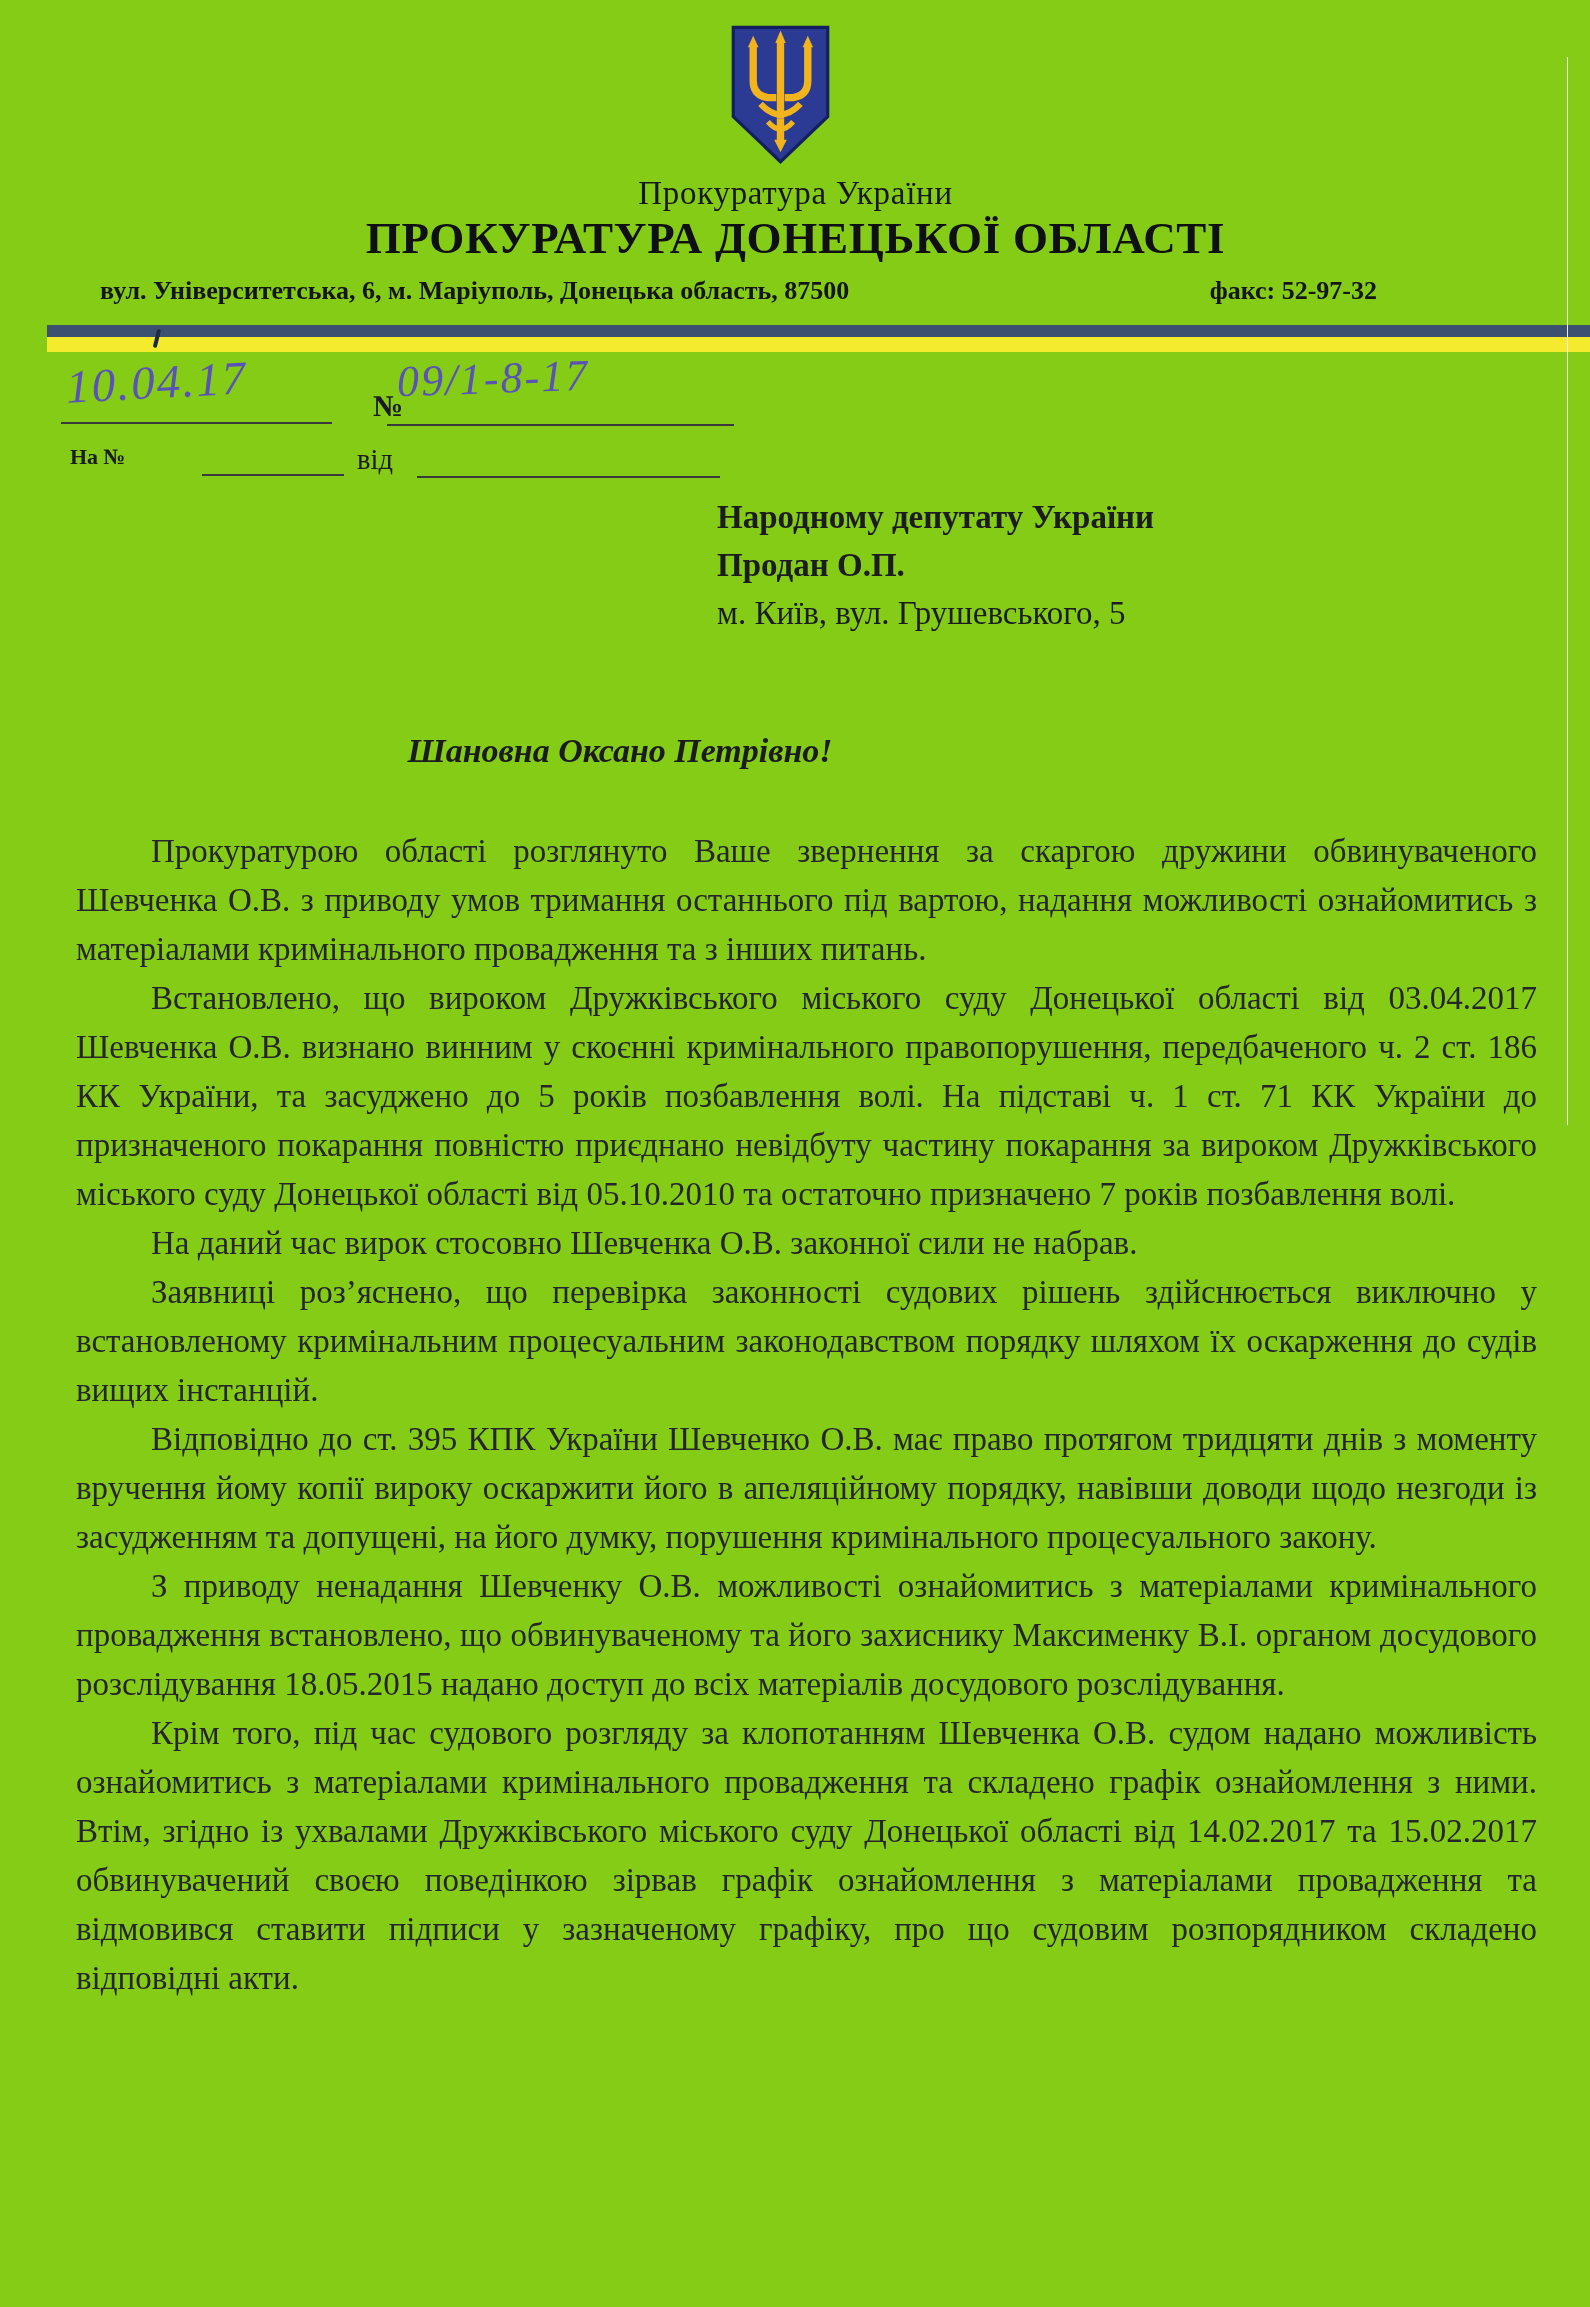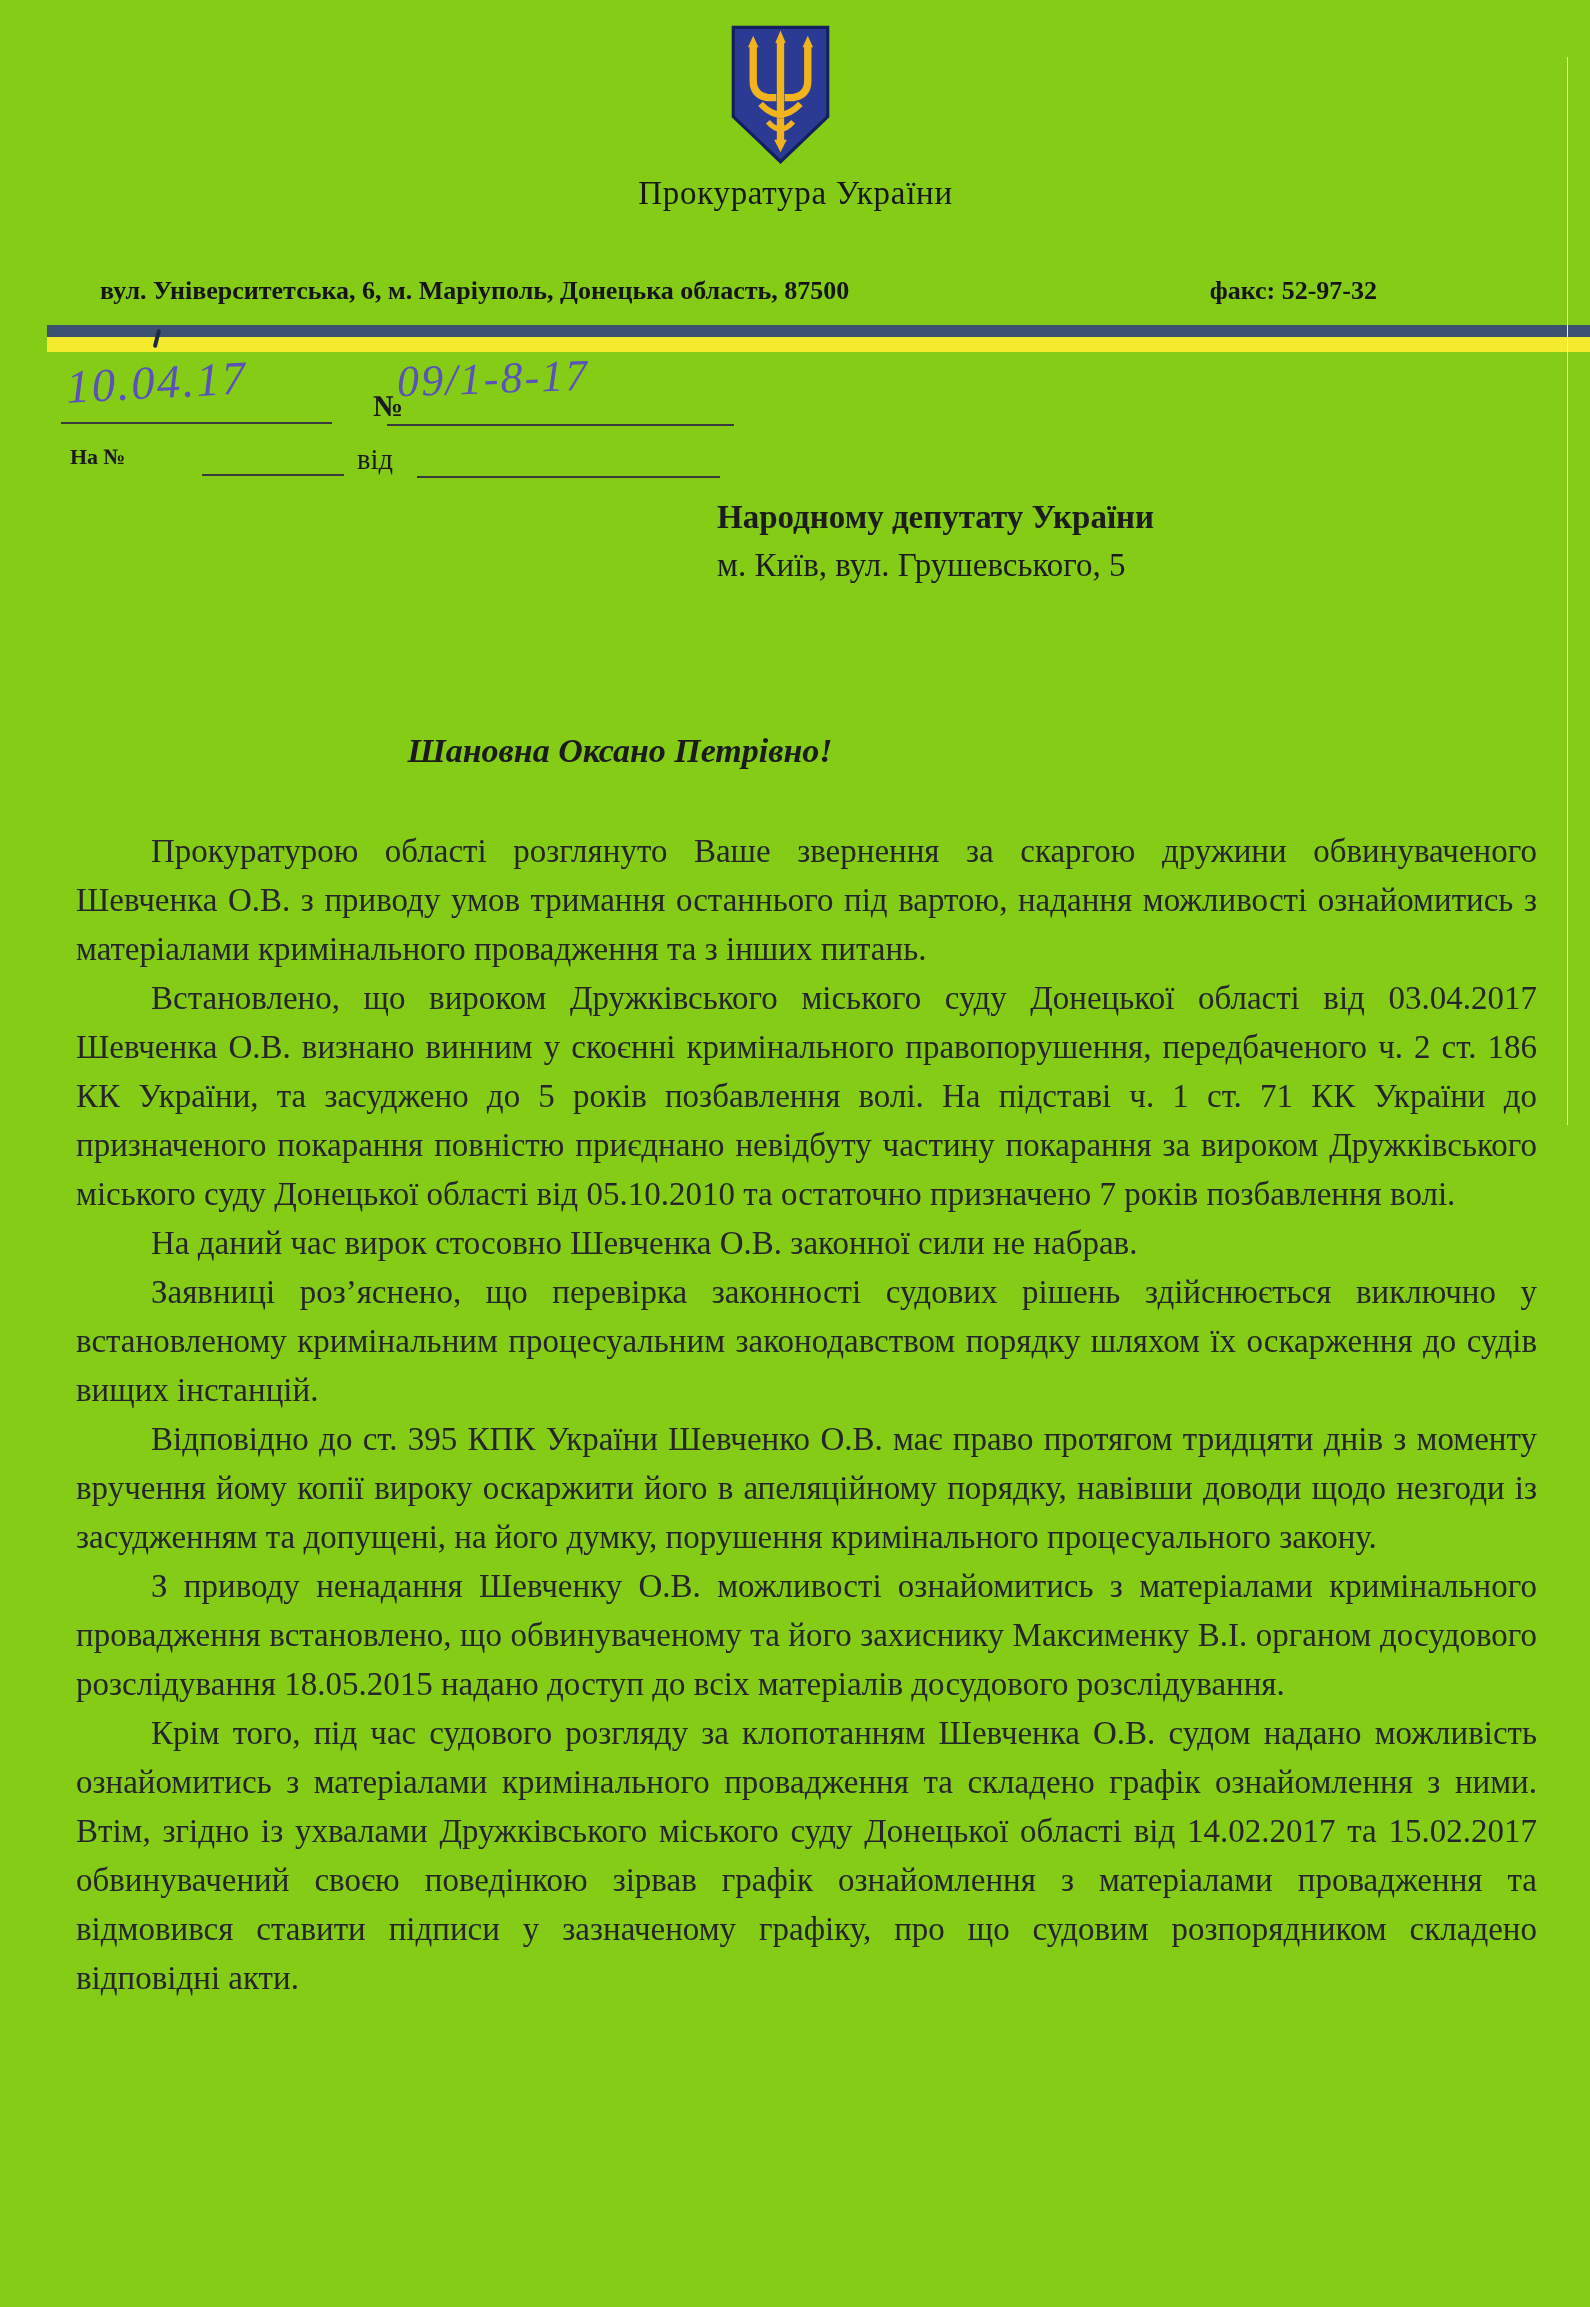--- a/index.html
+++ b/index.html
@@ -91,20 +91,21 @@
     <g fill="#f2b41d" stroke="none">
       <polygon points="45,18 55,18 50,6"></polygon>
       <polygon points="19,22 29,22 24,11"></polygon>
       <polygon points="71,22 81,22 76,11"></polygon>
       <polygon points="44,110 56,110 50,122"></polygon>
     </g>
   </svg>
 
   <div class="tagline">Прокуратура України</div>
 
+  <div class="orgname">ПРОКУРАТУРА ДОНЕЦЬКОЇ ОБЛАСТІ</div>
 
   <div class="addr-row">
     <span>вул. Університетська, 6, м. Маріуполь, Донецька область, 87500</span>
     <span>факс: 52-97-32</span>
   </div>
 
   <div class="stripe">
     <div class="blue"></div>
     <div class="yellow"></div>
   </div>
@@ -118,20 +119,21 @@
   <span class="hw hw-num">09/1-8-17</span>
   <div class="uline ul-num"></div>
 
   <span class="reply-label">На №</span>
   <div class="uline ul-replynum"></div>
   <span class="reply-from">від</span>
   <div class="uline ul-replydate"></div>
 
   <div class="addressee">
     <div class="b">Народному депутату України</div>
+    <div class="b">Продан О.П.</div>
     <div>м. Київ, вул. Грушевського, 5</div>
   </div>
 
   <div class="salutation">Шановна Оксано Петрівно!</div>
 
   <div class="body-text">
     <p>Прокуратурою області розглянуто Ваше звернення за скаргою дружини обвинуваченого Шевченка О.В. з приводу умов тримання останнього під вартою, надання можливості ознайомитись з матеріалами кримінального провадження та з інших питань.</p>
     <p>Встановлено, що вироком Дружківського міського суду Донецької області від 03.04.2017 Шевченка О.В. визнано винним у скоєнні кримінального правопорушення, передбаченого ч. 2 ст. 186 КК України, та засуджено до 5 років позбавлення волі. На підставі ч. 1 ст. 71 КК України до призначеного покарання повністю приєднано невідбуту частину покарання за вироком Дружківського міського суду Донецької області від 05.10.2010 та остаточно призначено 7 років позбавлення волі.</p>
     <p>На даний час вирок стосовно Шевченка О.В. законної сили не набрав.</p>
     <p>Заявниці роз’яснено, що перевірка законності судових рішень здійснюється виключно у встановленому кримінальним процесуальним законодавством порядку шляхом їх оскарження до судів вищих інстанцій.</p>

